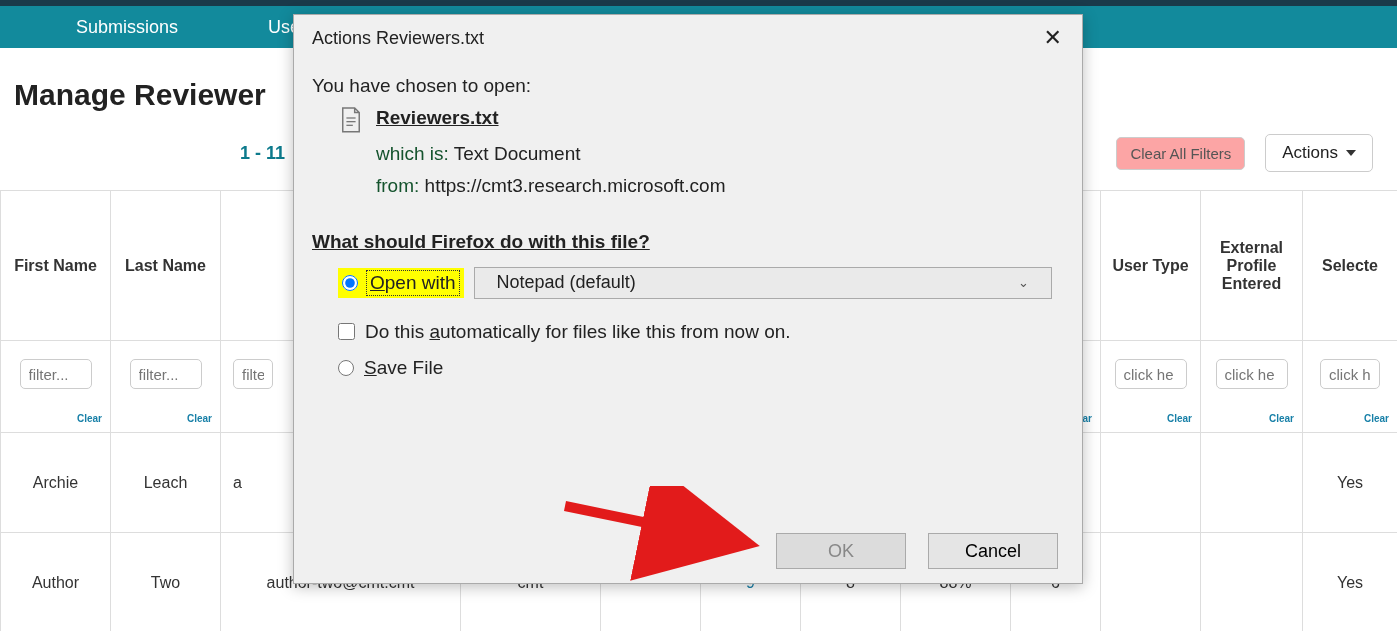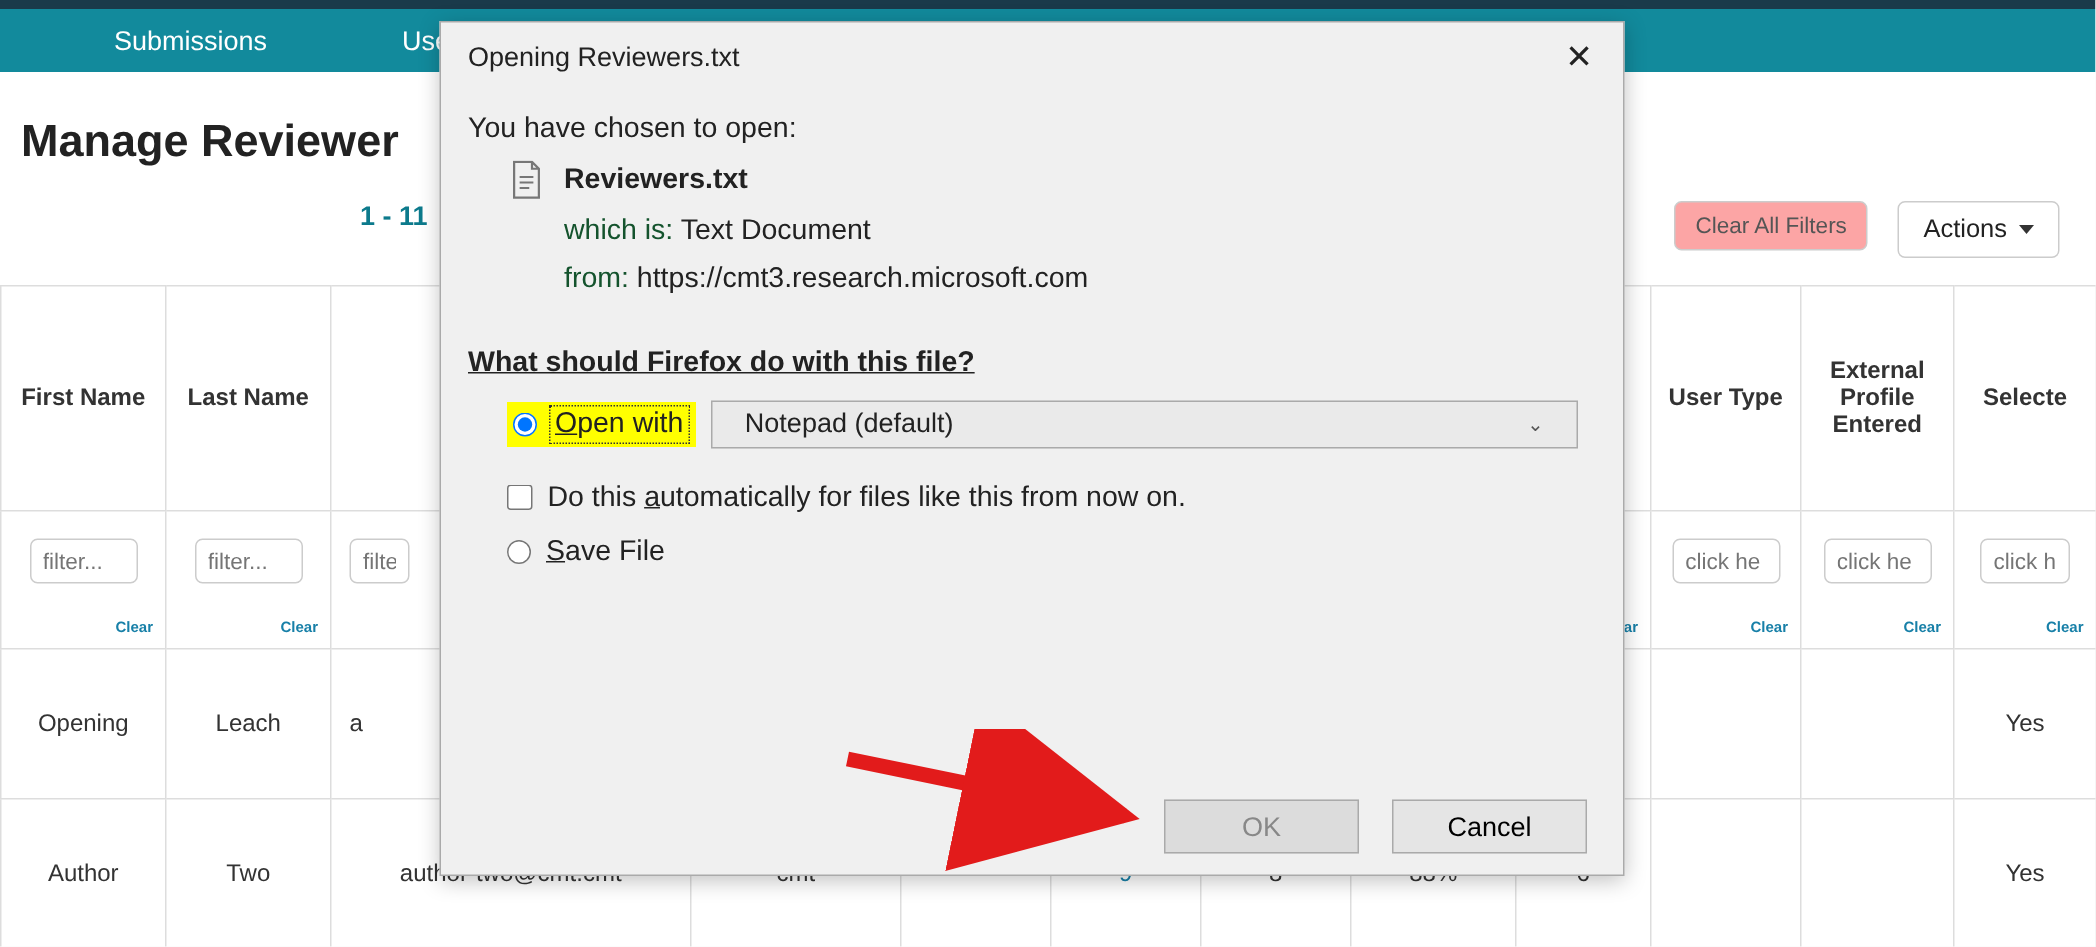--- a/index.html
+++ b/index.html
@@ -4,21 +4,21 @@
 <style>
   * { box-sizing: border-box; margin: 0; padding: 0; font-family: Arial, Helvetica, sans-serif; }
   html, body { width: 1397px; height: 631px; overflow: hidden; background: #fff; }
 
   .topstrip { height: 6px; background: #1a3a4a; }
   .navbar { height: 42px; background: #128a9c; color: #fff; display: flex; align-items: center; padding-left: 76px; font-size: 18px; }
   .navbar .navitem { margin-right: 90px; cursor: pointer; }
 
   .page-title { font-size: 30px; font-weight: 700; color: #222; margin: 30px 0 22px 14px; }
 
-  .toolbar { display: flex; align-items: flex-start; }
+  .toolbar { display: flex; align-items: center; }
   .range { color: #0c7a8c; font-weight: 700; font-size: 18px; margin-left: 240px; }
 
   .clear-all { margin-left: auto; margin-right: 20px; background: #fca5a5; border: 1px solid #ccc; border-radius: 5px; font-size: 15px; color: #555; padding: 7px 13px; cursor: pointer; }
   .actions { margin-right: 24px; background: #fff; border: 1px solid #ccc; border-radius: 5px; font-size: 17px; color: #222; padding: 8px 16px; cursor: pointer; display: flex; align-items: center; gap: 8px; }
   .caret { width: 0; height: 0; border-left: 5px solid transparent; border-right: 5px solid transparent; border-top: 6px solid #333; }
 
   .table-wrap { margin-top: 18px; }
   table { border-collapse: collapse; width: 100%; table-layout: fixed; }
   th, td { border: 1px solid #ddd; text-align: center; font-size: 16px; color: #333; vertical-align: middle; }
   thead .hdr th { height: 150px; }
@@ -26,21 +26,21 @@
   .filter-input { width: 72px; height: 30px; border: 1px solid #ccc; border-radius: 5px; padding: 0 8px; font-size: 15px; color: #666; }
   .clear-link { position: absolute; bottom: 8px; right: 8px; font-size: 10px; color: #1880a8; cursor: pointer; }
   tbody td { height: 100px; }
   .link { color: #1880a8; }
 
   
   .dialog { position: absolute; left: 293px; top: 14px; width: 790px; height: 570px; background: #f0f0f0; border: 1px solid #aaa; box-shadow: 0 3px 14px rgba(0,0,0,0.25); }
   .dlg-head { display: flex; align-items: center; padding: 8px 14px 6px 18px; font-size: 18px; color: #222; }
   .dlg-close { margin-left: auto; font-size: 22px; line-height: 1; cursor: pointer; padding: 4px 6px; }
   .dlg-body { padding: 16px 30px 0 18px; font-size: 19px; color: #222; }
-  .file-row { display: flex; align-items: center; gap: 14px; margin: 10px 0 8px 28px; }
+  .file-row { display: flex; align-items: flex-start; gap: 14px; margin: 10px 0 8px 28px; text-decoration: underline; }
   .file-icon { width: 22px; }
   .file-name { font-weight: 700; }
   .kv { margin-left: 64px; margin-top: 10px; font-size: 19px; }
   .kv span.key { color: #14532d; }
   .section-q { font-weight: 700; margin-top: 34px; text-decoration: underline; }
   .opt-row { display: flex; align-items: center; gap: 10px; margin-left: 26px; margin-top: 14px; font-size: 19px; }
   .hl { background: #ffff00; padding: 2px 4px 2px 4px; }
   .radio { width: 16px; height: 16px; }
   .dotted { border: 1px dotted #333; padding: 1px 3px; }
   .select { flex: 1; height: 32px; border: 1px solid #aaa; background: #eaeaea; padding: 0 22px; display: flex; align-items: center; justify-content: space-between; cursor: pointer; font-size: 18px; }
@@ -114,21 +114,21 @@
           <th></th>
           <th></th>
       <th><input class="filter-input" style="width: 26px;" placeholder="g"><span class="clear-link">Clear</span></th>
       <th><input class="filter-input" placeholder="click he" style=""><span class="clear-link">Clear</span></th>
       <th><input class="filter-input" placeholder="click he" style=""><span class="clear-link">Clear</span></th>
       <th><input class="filter-input" style="width: 60px;" placeholder="click he"><span class="clear-link">Clear</span></th>
     </tr>
   </thead>
   <tbody>
     <tr>
-      <td>Opening</td>
+      <td>Archie</td>
       <td>Leach</td>
       <td style="text-align:left;padding-left:12px">a</td>
       <td></td>
           <td></td>
           <td></td>
           <td></td>
           <td></td>
           <td></td>
           <td></td>
           <td></td>
@@ -147,21 +147,21 @@
       <td></td>
           <td></td>
       <td>Yes</td>
     </tr>
   </tbody>
 </table>
 </div>
 
 <div class="dialog">
   <div class="dlg-head">
-    <span>Opening Reviewers.txt</span>
+    <span>Actions Reviewers.txt</span>
     <span class="dlg-close">✕</span>
   </div>
   <div class="dlg-body">
     <div>You have chosen to open:</div>
     <div class="file-row">
       <svg class="file-icon" viewBox="0 0 24 28">
           <path fill="none" stroke="#777" stroke-width="1.6" d="M3 1h13l5 5v21H3z M16 1v5h5"></path>
           <line x1="7" y1="12" x2="17" y2="12" stroke="#777" stroke-width="1.4"></line>
           <line x1="7" y1="16" x2="17" y2="16" stroke="#777" stroke-width="1.4"></line>
           <line x1="7" y1="20" x2="14" y2="20" stroke="#777" stroke-width="1.4"></line>

